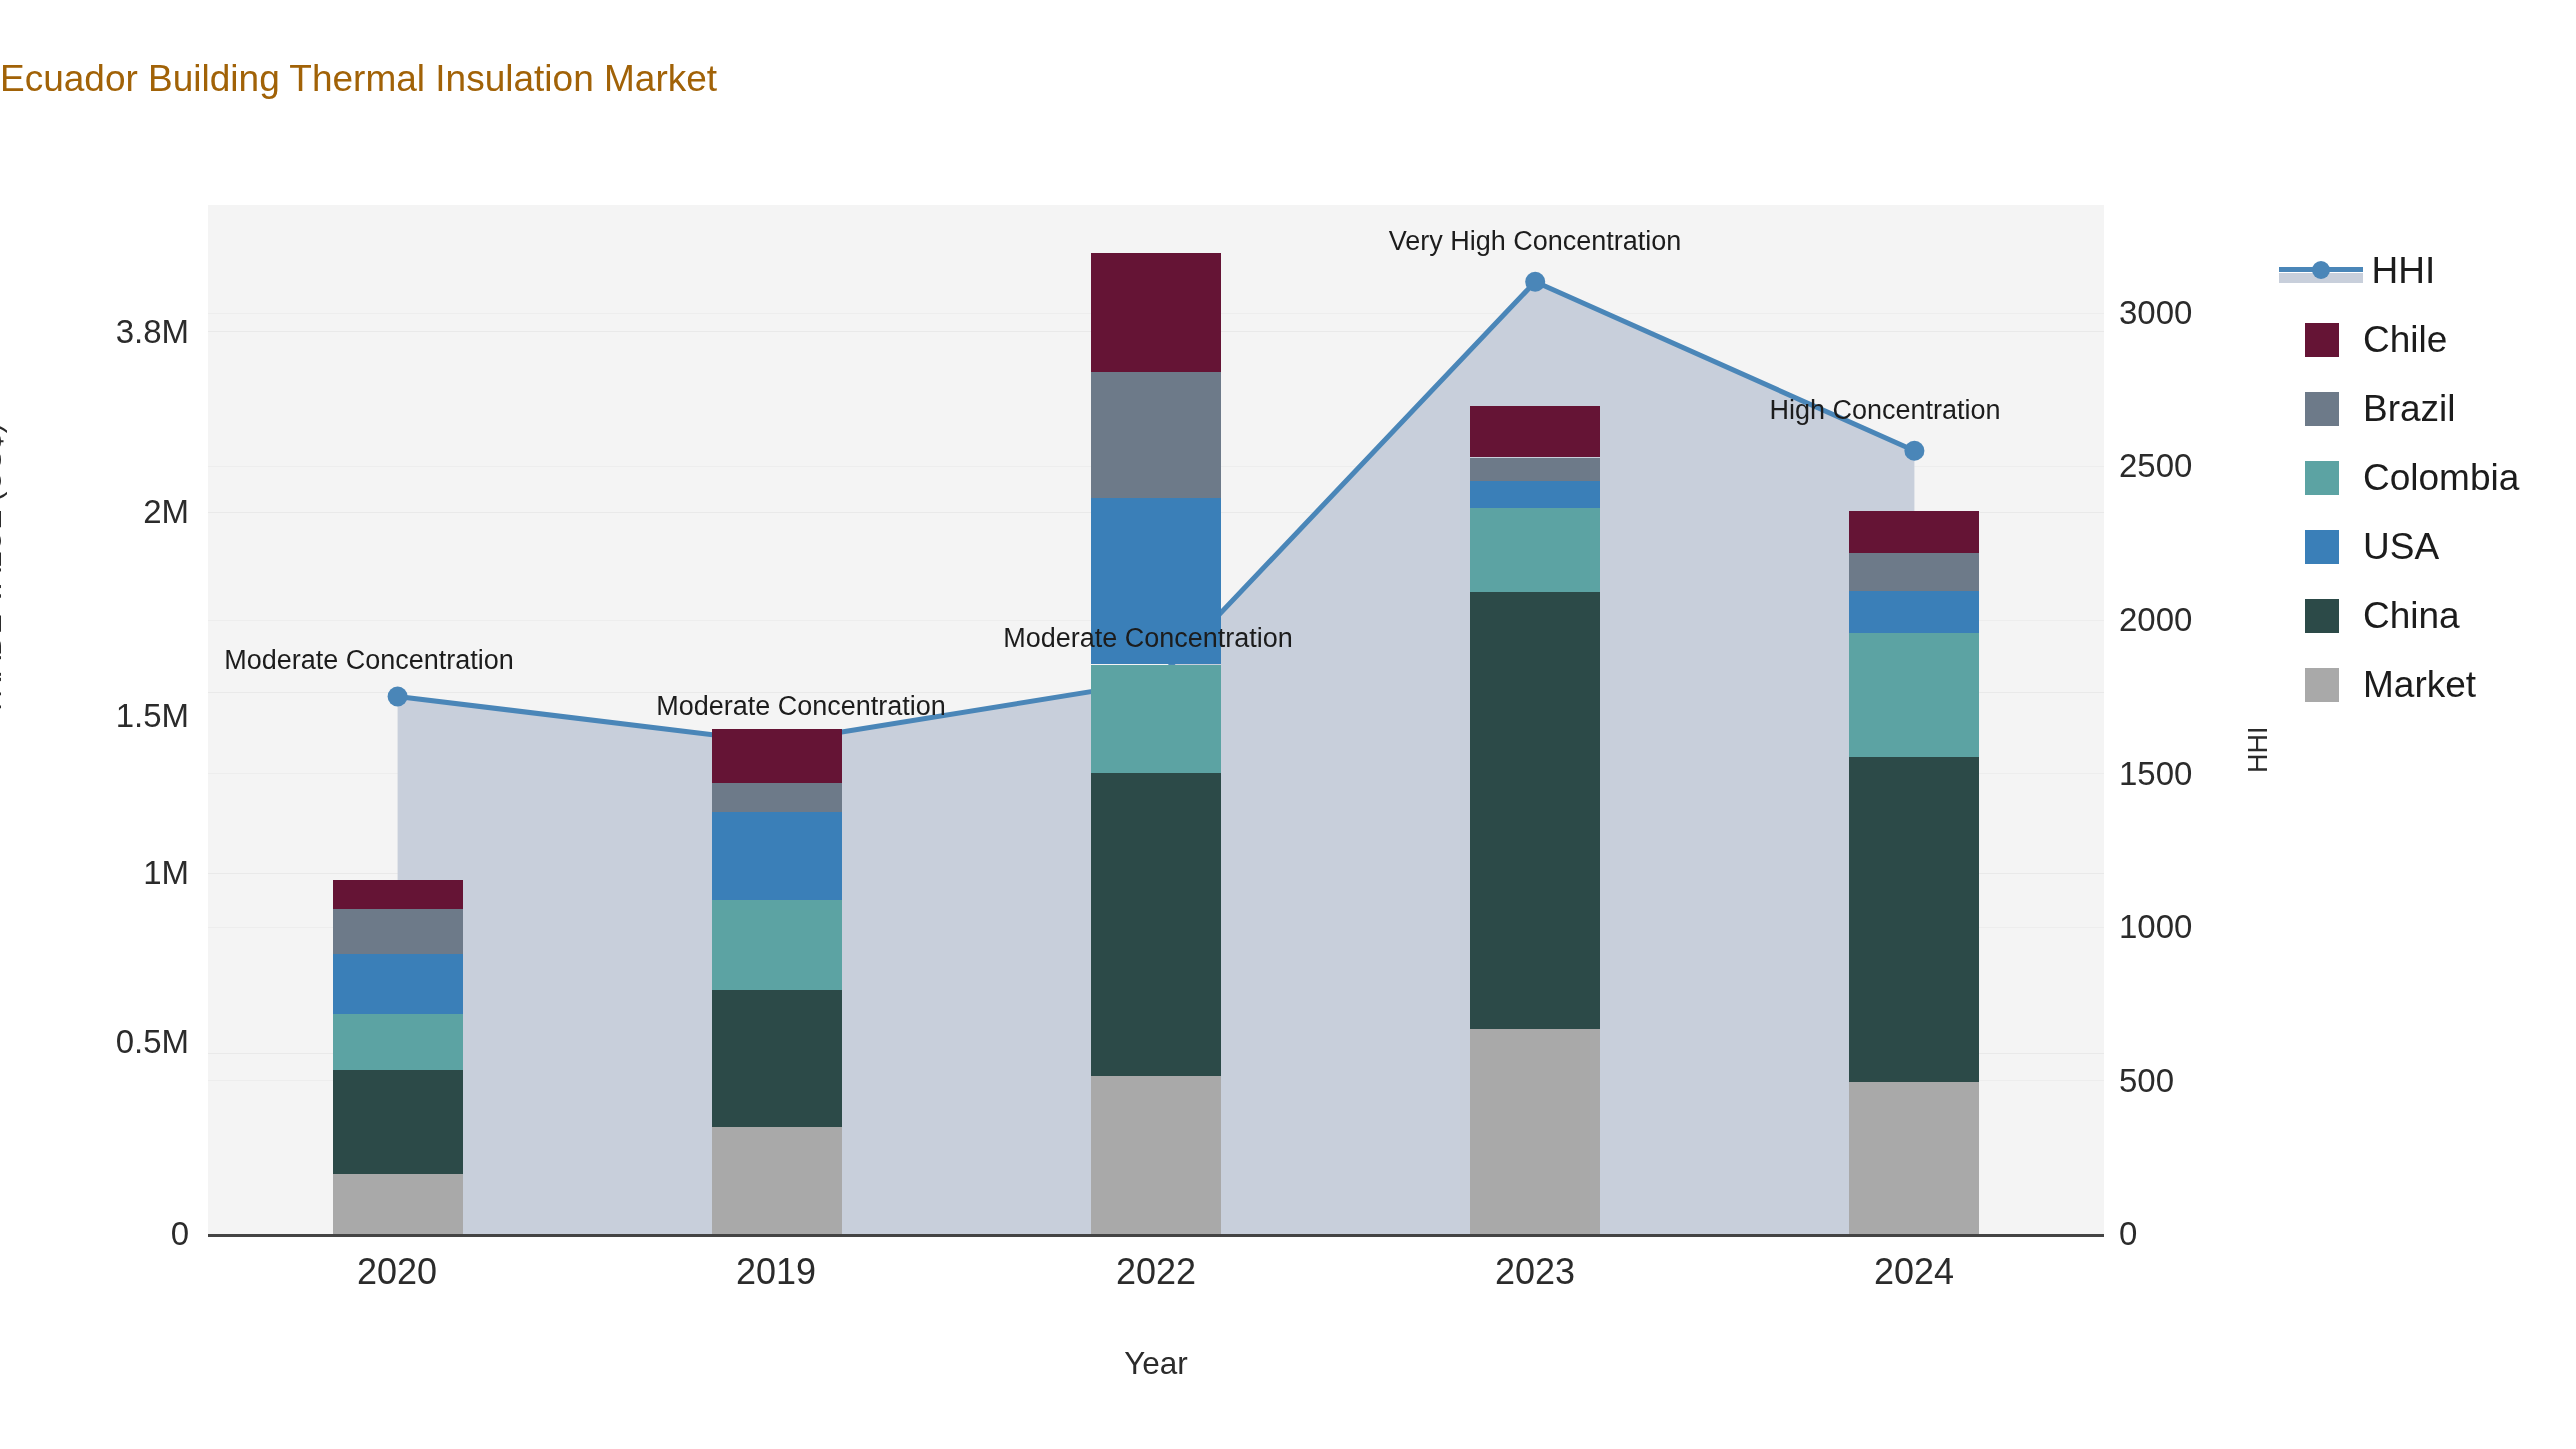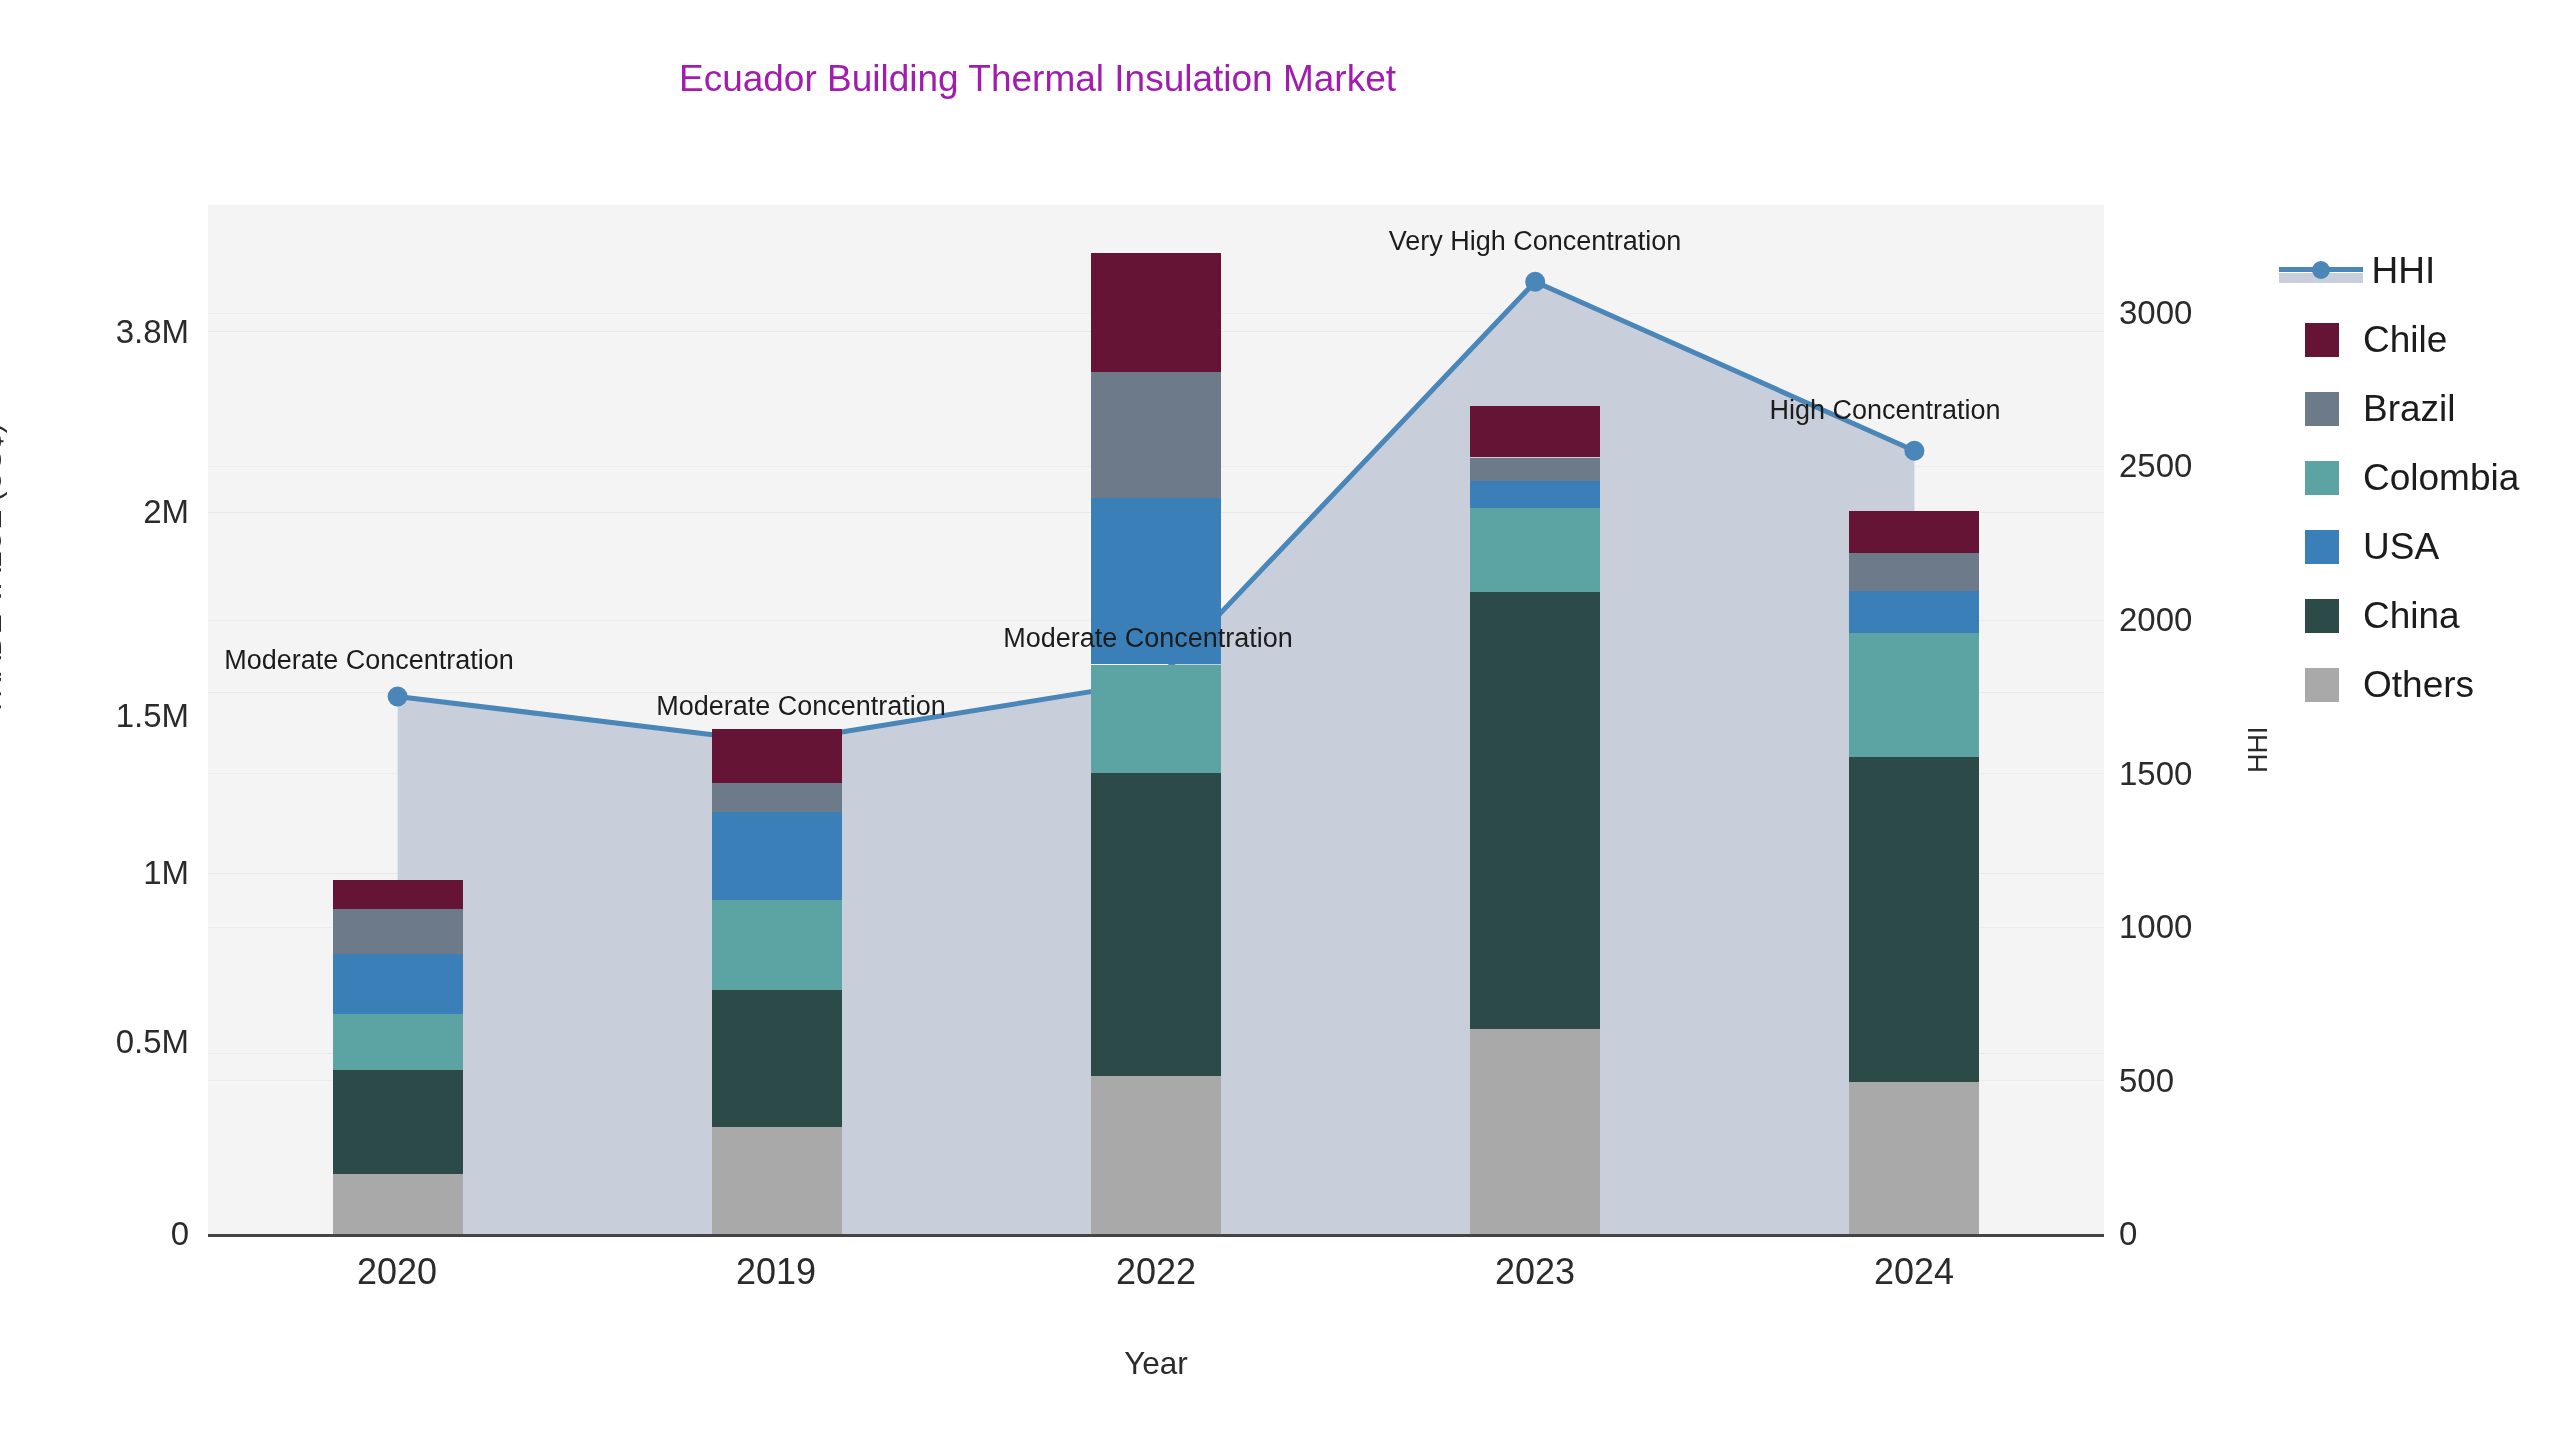--- a/index.html
+++ b/index.html
@@ -8,22 +8,22 @@
     background:#ffffff;
     font-family:"Liberation Sans", sans-serif;
     color:#2a2a2a;
     overflow:hidden;
   }
   #root{position:relative;width:2576px;height:1449px;}
 
   
   .title-block{
     position:absolute;left:0;top:57px;width:2075px;
-    text-align:center;
-    font-size:37px;line-height:1.18;font-weight:400;color:#a21caf;
+    text-align:left;
+    font-size:37px;line-height:1.18;font-weight:400;color:#a16207;
   }
   .title-line{display:block;}
 
   
   .plot-bg{
     position:absolute;
     left:208px;top:205px;width:1896px;height:1029px;
     background:#f4f4f4;
   }
   .grid-line{
@@ -250,18 +250,18 @@
       <div class="legend-row">
         <div class="legend-swatch" style="background: rgb(58, 127, 184); margin-left: 26px;"></div>
         <div class="legend-label">USA</div>
       </div>
       <div class="legend-row">
         <div class="legend-swatch" style="background: rgb(44, 74, 72); margin-left: 26px;"></div>
         <div class="legend-label">China</div>
       </div>
       <div class="legend-row">
         <div class="legend-swatch" style="background: rgb(169, 169, 169); margin-left: 26px;"></div>
-        <div class="legend-label">Others</div>
+        <div class="legend-label">Market</div>
       </div>
     </div>
 
 </div>
 
 
 </body></html>

